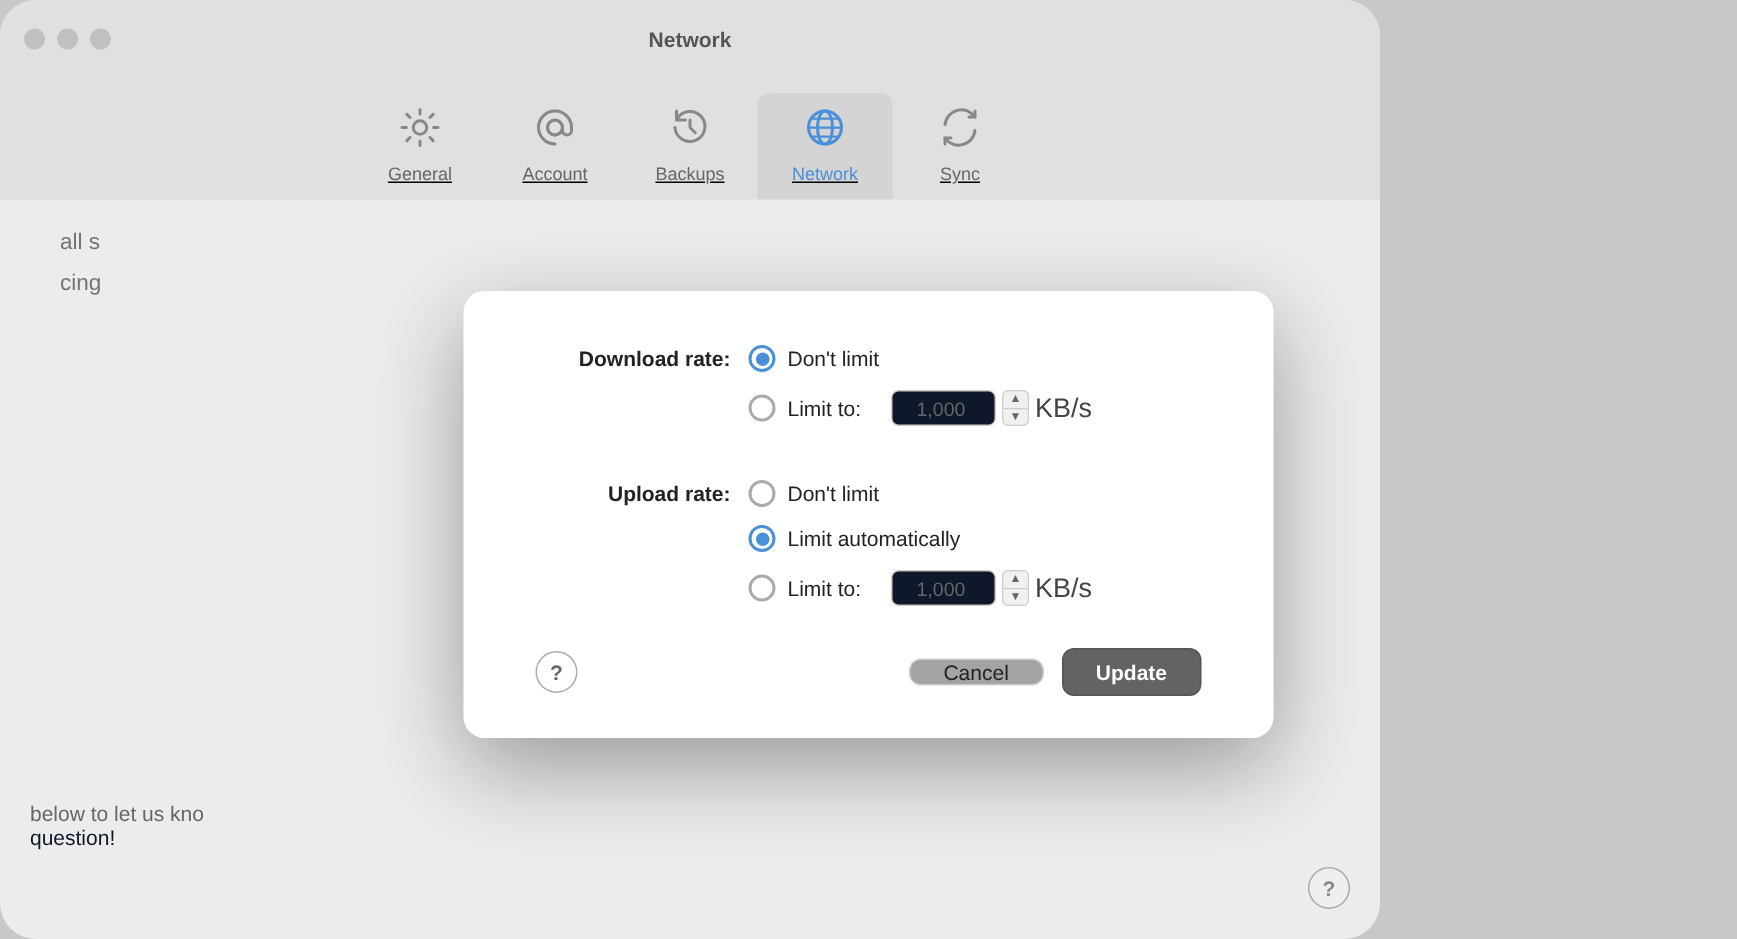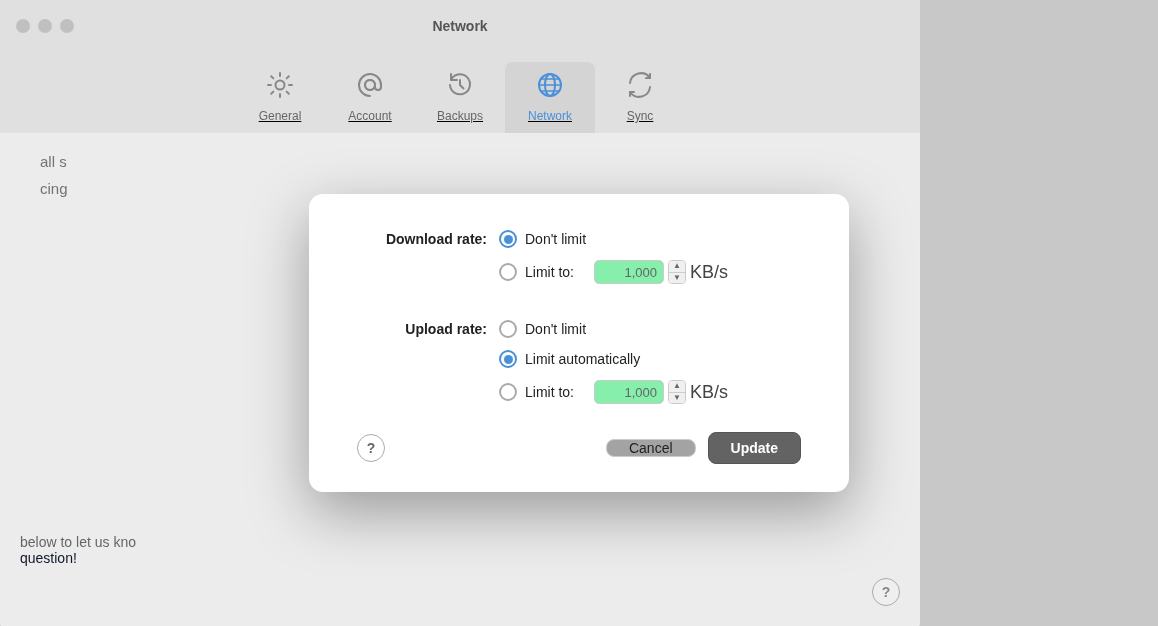--- a/index.html
+++ b/index.html
@@ -13,21 +13,21 @@
       position: relative;
     }
 
     
     .bg-window {
       position: absolute;
       top: 0; left: 0;
       width: 920px;
       height: 626px;
       background: #ececec;
-      border-radius: 2px;
+      border-radius: 24px;
       overflow: hidden;
     }
 
     .bg-window-titlebar {
       display: flex;
       align-items: center;
       justify-content: center;
       height: 52px;
       background: #e0e0e0;
       position: relative;
@@ -222,25 +222,25 @@
       align-items: center;
       gap: 4px;
       margin-left: 8px;
     }
 
     .number-input {
       width: 70px;
       height: 24px;
       border: 1px solid #ccc;
       border-radius: 5px;
-      text-align: right;
+      text-align: left;
       font-size: 13px;
       color: #666;
-      padding: 0 6px;
-      background: #86efac;
+      padding: 0 16px;
+      background: #0f172a;
     }
 
     .stepper {
       display: flex;
       flex-direction: column;
       width: 18px;
       height: 24px;
       border: 1px solid #ccc;
       border-radius: 4px;
       overflow: hidden;

